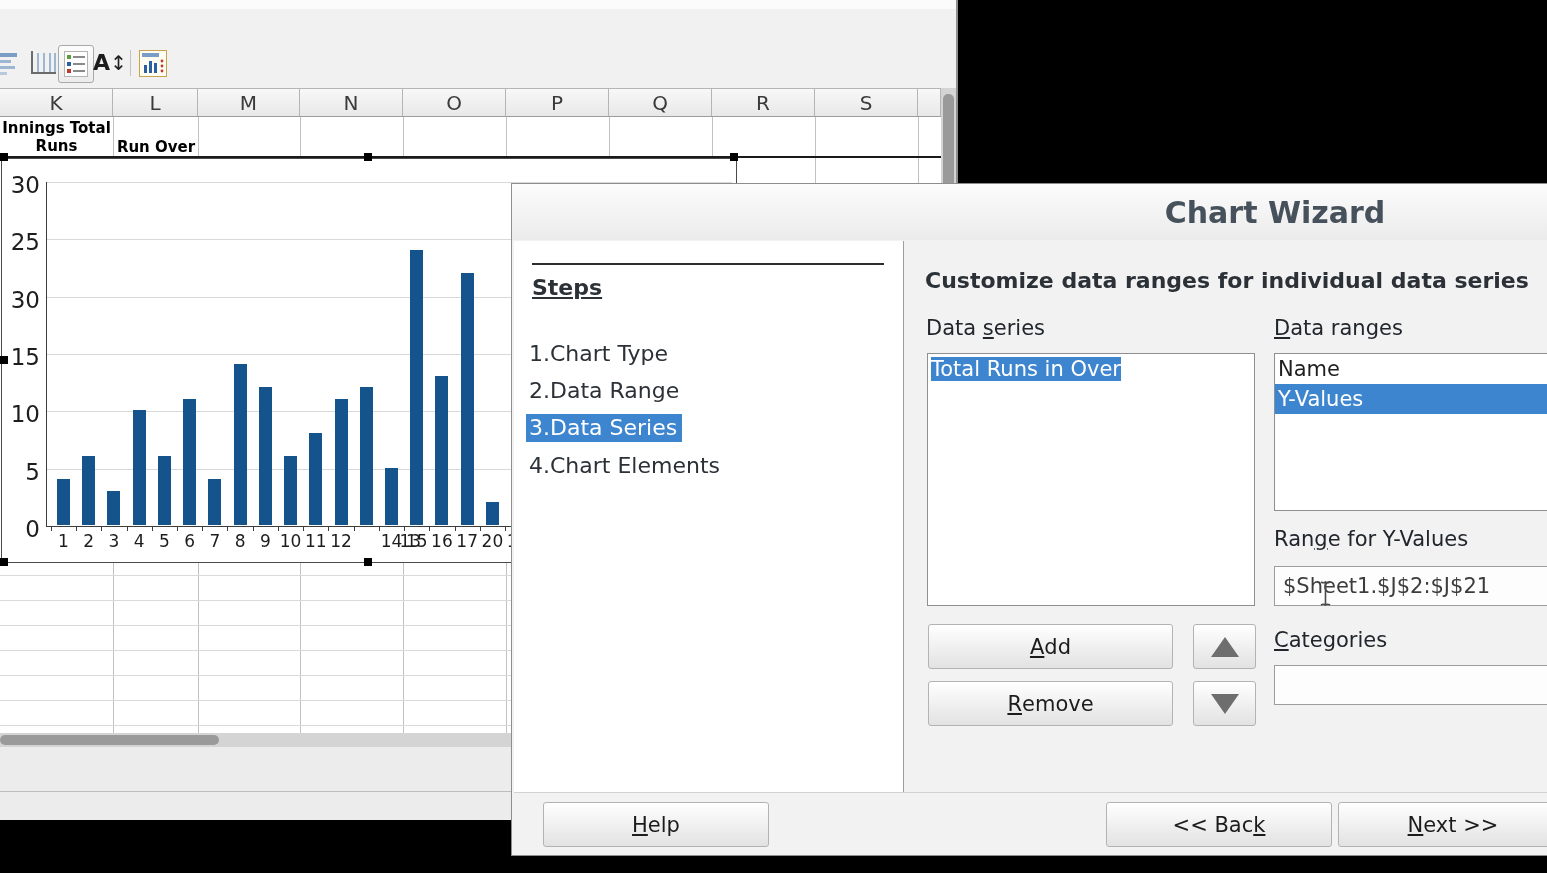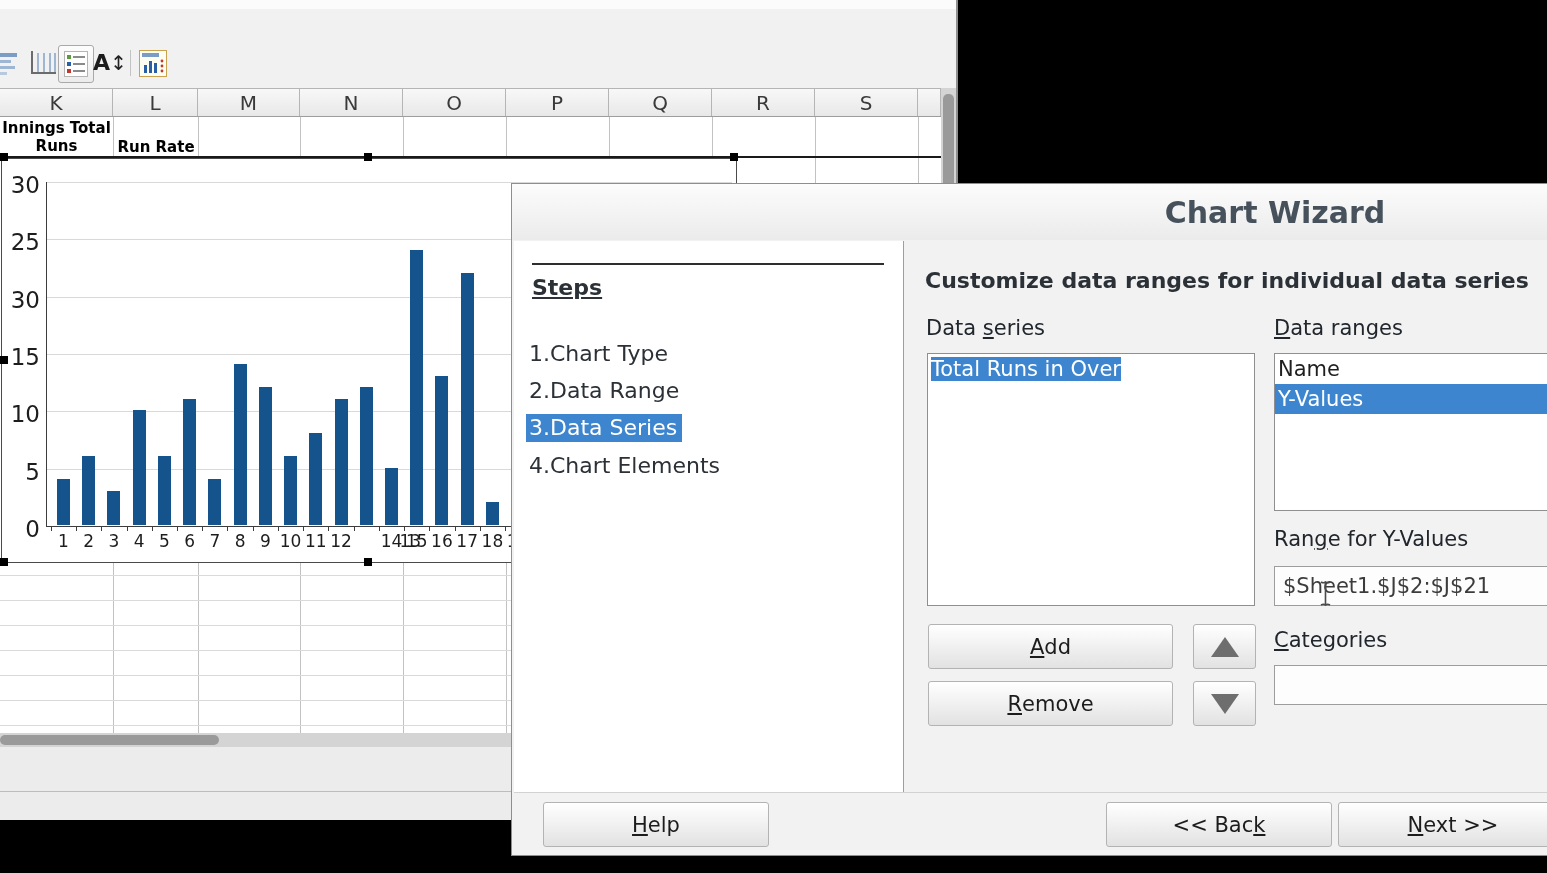--- a/index.html
+++ b/index.html
@@ -162,21 +162,21 @@
         <div class="hline-cell" style="top: 458px;"></div>
         <div class="hline-cell" style="top: 483px;"></div>
         <div class="hline-cell" style="top: 508px;"></div>
         <div class="hline-cell" style="top: 533px;"></div>
         <div class="hline-cell" style="top: 558px;"></div>
         <div class="hline-cell" style="top: 583px;"></div>
         <div class="hline-cell" style="top: 608px;"></div>
       </div>
 
     <div class="cell-label" id="cell-k1">Innings Total<br>Runs</div>
-    <div class="cell-label" id="cell-l1">Run Rate</div>
+    <div class="cell-label" id="cell-l1">Run Over</div>
 
     <div id="thick-row-line"></div>
 
     <div id="chart">
         <div class="ylab" style="top: 357px;">0</div>
         <div class="grid-h" style="top: 309.667px;"></div>
         <div class="ylab" style="top: 299.667px;">5</div>
         <div class="grid-h" style="top: 252.333px;"></div>
         <div class="ylab" style="top: 242.333px;">10</div>
         <div class="grid-h" style="top: 195px;"></div>
@@ -234,21 +234,21 @@
         <div class="bar" style="left: 408.22px; height: 275.2px; background: rgb(20, 83, 140);"></div>
         <div class="xlab" style="left: 401.72px;">15</div>
         <div class="xtick" style="left: 402.105px;"></div>
         <div class="bar" style="left: 433.45px; height: 149.067px; background: rgb(20, 83, 140);"></div>
         <div class="xlab" style="left: 426.95px;">16</div>
         <div class="xtick" style="left: 427.335px;"></div>
         <div class="bar" style="left: 458.68px; height: 252.267px; background: rgb(20, 83, 140);"></div>
         <div class="xlab" style="left: 452.18px;">17</div>
         <div class="xtick" style="left: 452.565px;"></div>
         <div class="bar" style="left: 483.91px; height: 22.9333px; background: rgb(20, 83, 140);"></div>
-        <div class="xlab" style="left: 477.41px;">18</div>
+        <div class="xlab" style="left: 477.41px;">20</div>
         <div class="xtick" style="left: 477.795px;"></div>
         <div class="bar" style="left: 509.14px; height: 114.667px; background: rgb(20, 83, 140);"></div>
         <div class="xlab" style="left: 502.64px;">19</div>
         <div class="xtick" style="left: 503.025px;"></div>
       </div>
 
     <div class="handle" style="left:0;top:153px;"></div>
     <div class="handle" style="left:364px;top:153px;"></div>
     <div class="handle" style="left:730px;top:153px;"></div>
     <div class="handle" style="left:0;top:356px;"></div>

